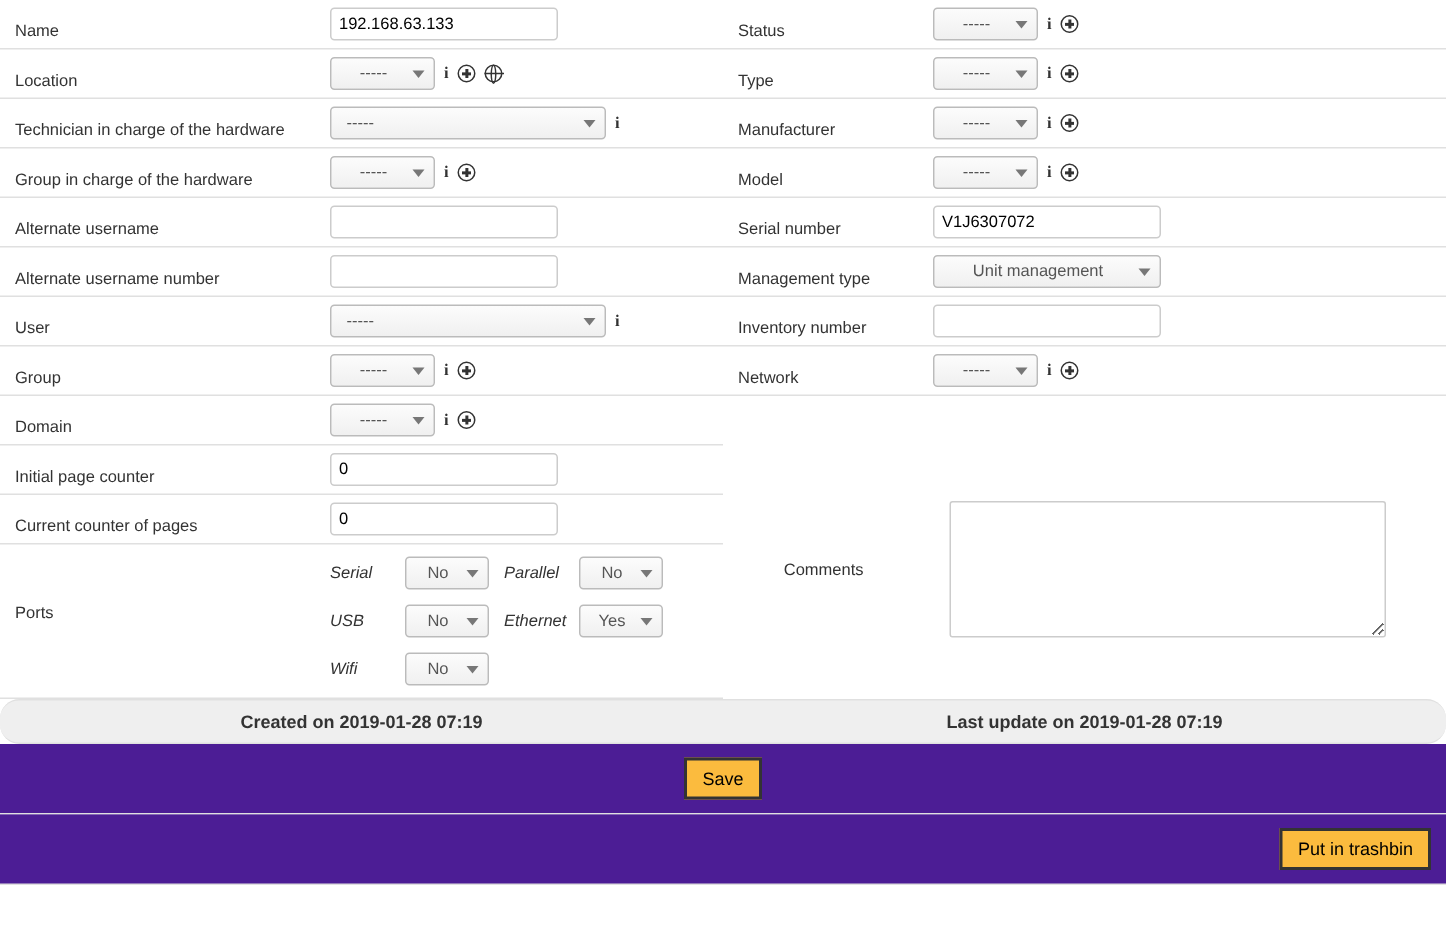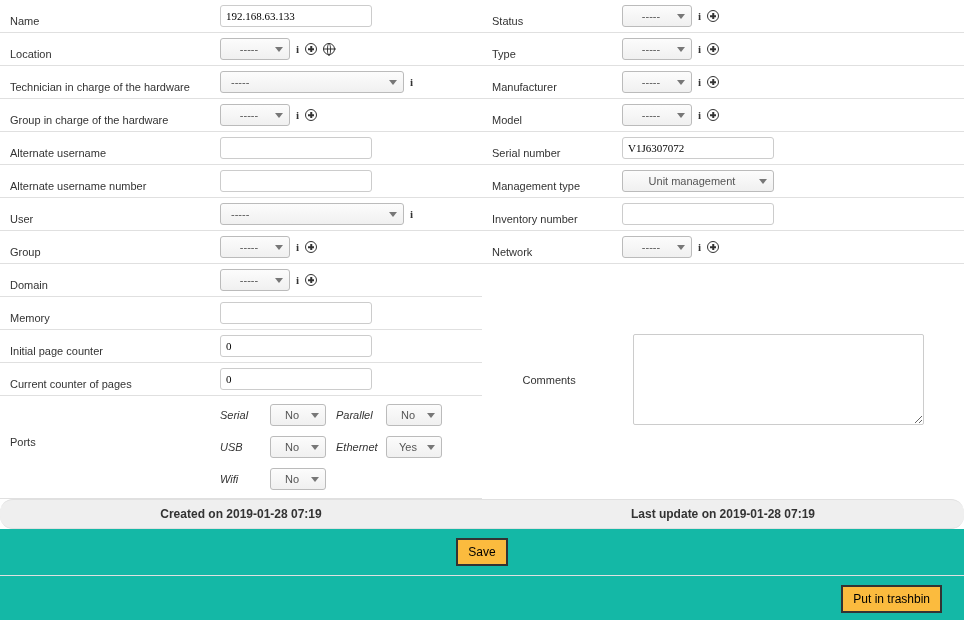--- a/index.html
+++ b/index.html
@@ -32,21 +32,21 @@
     .form-control {
       flex: 1;
       display: flex;
       align-items: center;
       gap: 6px;
     }
     input[type="text"] {
       border: 1px solid #ccc;
       border-radius: 3px;
       padding: 3px 5px;
-      font-family: Liberation Serif, serif;
+      font-family: Liberation Sans, sans-serif;
       font-size: 11px;
       height: 14px;
       width: 140px;
     }
     .select-widget {
       display: inline-flex;
       align-items: center;
       justify-content: space-between;
       border: 1px solid #bbb;
       border-radius: 3px;
@@ -158,22 +158,22 @@
       padding: 7px 0;
       font-weight: bold;
       font-size: 12px;
       border-top: 1px solid #e0e0e0;
       border-bottom: 1px solid #e0e0e0;
       border-radius: 13px;
     }
     .footer-flex { display: flex; }
     .footer-flex > div { flex: 1; }
     .action-bar {
-      background: #14b8a6;
-      padding: 9px 22px;
+      background: #4c1d95;
+      padding: 9px 10px;
       border-bottom: 1px solid #e0e0e0;
     }
     .action-bar.center { text-align: center; }
     .action-bar.right { text-align: right; }
     .btn-orange {
       background: #fbbb3e;
       border: 2px solid #333;
       padding: 5px 10px;
       font-family: inherit;
       font-size: 12px;
@@ -294,26 +294,20 @@
       <div class="form-control">
         <div class="select-widget narrow">
           <span class="select-text">-----</span>
           <span class="select-caret"></span>
         </div>
         <span class="icon">i</span>
         <span class="icon-plus"></span>
       </div>
     </div>
 
-    <div class="form-row">
-      <div class="form-label">Memory</div>
-      <div class="form-control">
-        <input type="text" value="" style="">
-      </div>
-    </div>
 
     <div class="form-row">
       <div class="form-label">Initial page counter</div>
       <div class="form-control">
         <input type="text" value="0" style="">
       </div>
     </div>
 
     <div class="form-row">
       <div class="form-label">Current counter of pages</div>

